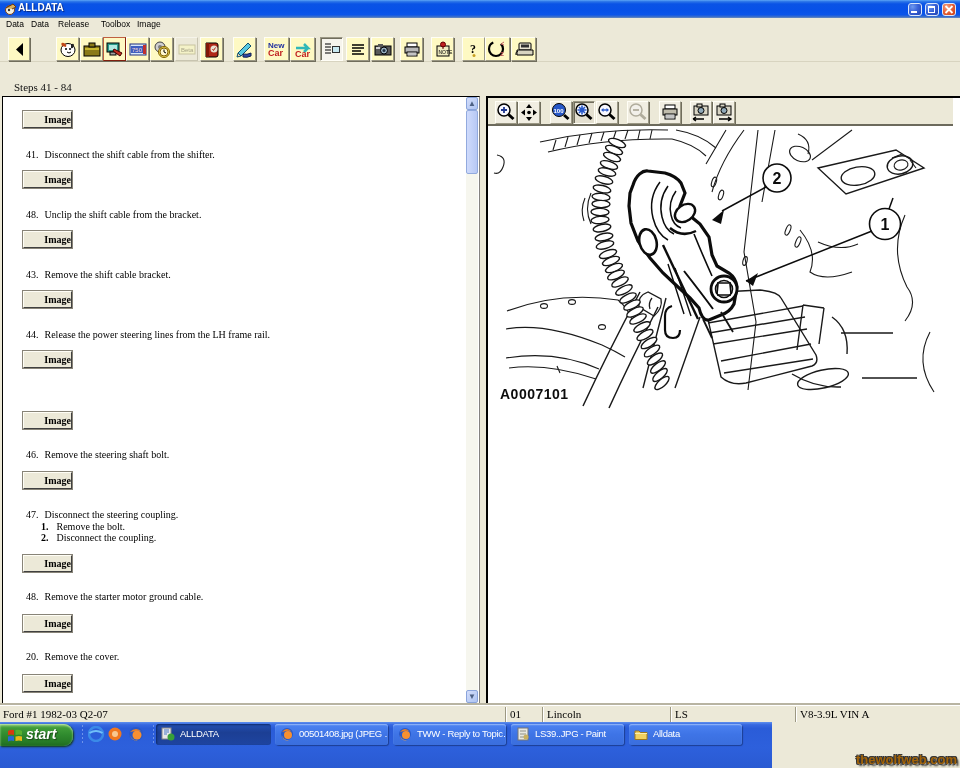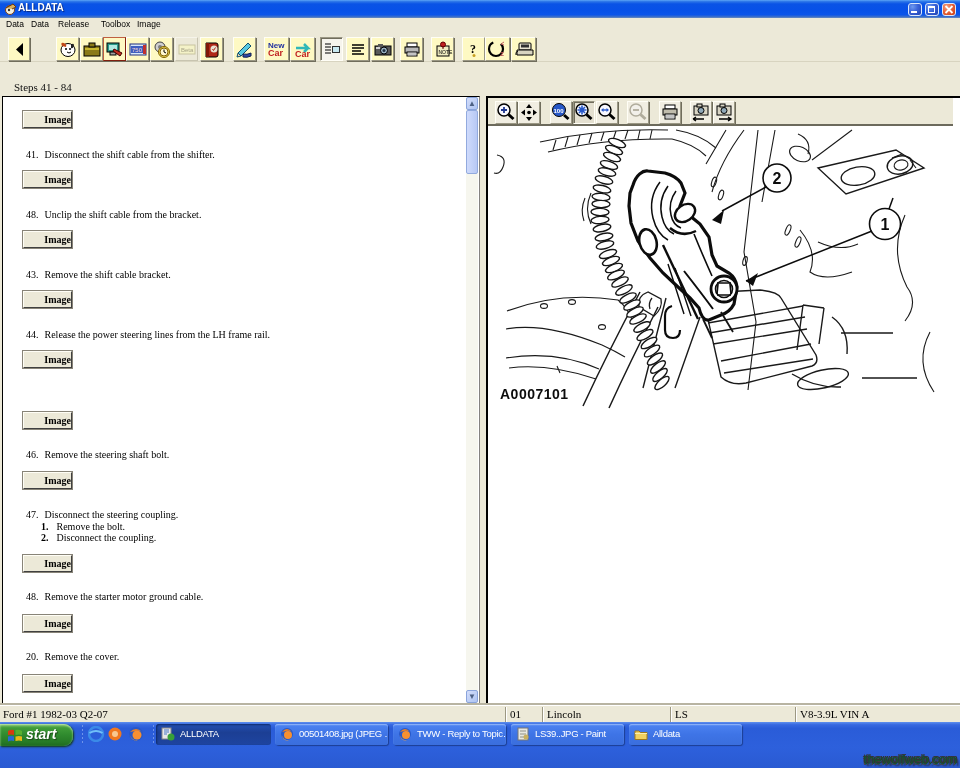--- a/index.html
+++ b/index.html
@@ -56,21 +56,21 @@
   .rbtn { position:absolute; top:3px; width:22px; height:23px; background:#f1eee2;
     border:1px solid; border-color:#fffef6 #9a9784 #9a9784 #fffef6; box-shadow:1px 1px 0 #706d5c; }
   .rbtn.pressed { border-color:#9a9784 #fffef6 #fffef6 #9a9784; box-shadow:inset 1px 1px 0 #706d5c; background:#e4e0d0; }
   
   #statusbar { left:0; top:705px; width:960px; height:17px; background:#ece9d8;
     border-top:1px solid #fff; box-shadow:0 -2px 0 #b8b4a2; font-family:"Liberation Serif",serif;
     font-size:11px; color:#000; }
   .sfield { position:absolute; top:1px; height:15px; border-left:1px solid #9c9882;
     box-shadow:inset 1px 0 0 #fff; padding:1px 0 0 4px; }
   
-  #taskbar { left:0; top:722px; width:960px; height:46px;
+  #taskbar { left:0; top:722px; width:772px; height:46px;
     background:linear-gradient(to bottom,#5e90ee 0%,#3768e0 6%,#2a5cd8 14%,#2d60dc 55%,#2a5ad2 100%); }
   #startbtn { position:absolute; left:0; top:2px; width:73px; height:22px;
     border-radius:0 9px 9px 0;
     background:linear-gradient(to bottom,#7ebe68 0%,#3f9c38 18%,#2f8a2e 50%,#267a26 82%,#1e6a20 100%);
     box-shadow:inset 0 1px 2px #bfe8a8, 1px 1px 2px #123a10;
     color:#fff; font-style:italic; font-weight:bold; font-size:14px; }
   #startbtn .stxt { position:absolute; left:26px; top:2px; text-shadow:1px 1px 1px #1c4a18; }
   .qsep { position:absolute; top:3px; width:1px; height:20px;
     background:repeating-linear-gradient(to bottom,#6f94ea 0 2px,#2a5cd8 2px 4px); }
   .tkbtn { position:absolute; top:2px; height:21px; width:113px; border-radius:3px;
@@ -80,21 +80,21 @@
   .tkbtn.active { background:linear-gradient(to bottom,#2450b4 0%,#1c3f94 40%,#1e44a0 100%);
     box-shadow:inset 1px 1px 2px #102a66; }
   .tkbtn .ti { position:absolute; left:5px; top:3px; width:14px; height:14px; }
   .tkbtn .tt { position:absolute; left:24px; top:4px; }
   #tray { position:absolute; left:869px; top:0px; width:91px; height:46px;
     background:linear-gradient(to bottom,#4ba6f0 0%,#1f8aе8 8%,#1e87e6 100%);
     background:linear-gradient(to bottom,#57b0f2 0%,#2490ea 10%,#1b84e4 90%,#1573ce 100%);
     box-shadow:inset 2px 0 3px #0e5ca8; color:#fff; }
   .trayicon { position:absolute; width:12px; height:12px; border-radius:2px; }
   #wolfweb { position:absolute; left:585px; top:752px; width:372px; text-align:right;
-    font-size:13px; font-weight:normal; color:#14532d; letter-spacing:0px;
+    font-size:13px; font-weight:bold; color:#a16207; letter-spacing:0px;
     text-shadow:-1px -1px 0 #333, 1px -1px 0 #333, -1px 1px 0 #444, 2px 2px 2px #222; }
 </style>
 </head>
 <body>
 <div id="screen">
   <div class="abs" id="titlebar">
     <svg class="abs" style="left:4px;top:2px" width="14" height="14" viewBox="0 0 14 14">
       <circle cx="6" cy="8" r="4.5" fill="#f4f0e0" stroke="#804010" stroke-width="1"></circle>
       <path d="M2 6 L9 2 L12 5 L8 7" fill="#d8b060" stroke="#703808" stroke-width="1"></path>
       <circle cx="5" cy="8" r="1.2" fill="#303030"></circle>

